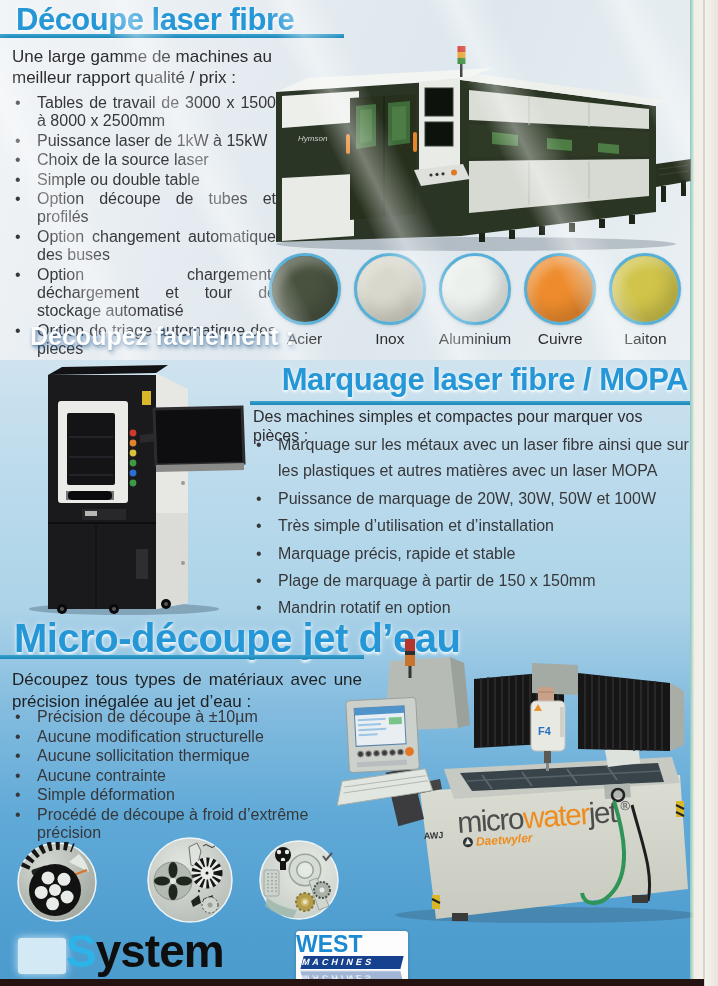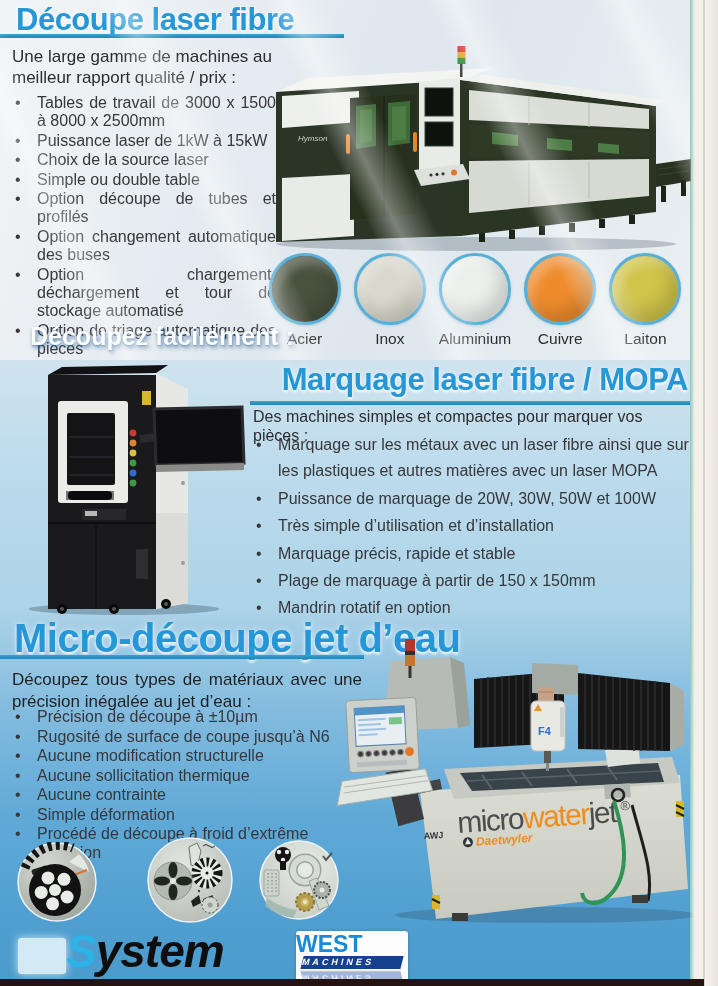--- a/index.html
+++ b/index.html
@@ -61,21 +61,21 @@
   
   .sample{position:absolute}
   .sm1{left:17px;top:227px}
   .sm2{left:147px;top:222px}
   .sm3{left:259px;top:225px}
 
   
   .syslogo{position:absolute;left:18px;top:311px;width:220px;height:56px}
   .sys-patch{position:absolute;left:0;top:12px;width:48px;height:36px;border-radius:3px;
       background:rgba(226,243,250,.9);box-shadow:0 0 8px rgba(235,248,255,.85)}
-  .sys-text{position:absolute;left:48px;top:0;font-size:46px;line-height:1.1;font-style:italic;
+  .sys-text{position:absolute;left:48px;top:0;font-size:46px;line-height:1.1;
       font-weight:bold;letter-spacing:-1px;color:#0e0e0e;white-space:nowrap}
   .sys-s{color:#2cb3e8}
   .westlogo{position:absolute;left:296px;top:316px;width:112px;height:52px;background:#fdfdfd;
       border-radius:3px;overflow:hidden;box-shadow:0 0 3px rgba(0,0,0,.25)}
   .west-name{display:block;margin-top:1px;font-size:23px;font-weight:bold;color:#1b8ad2;line-height:1.05}
   .west-banner{display:block;width:100px;margin:0 auto;background:#15418f;color:#fff;font-size:9px;
       font-weight:bold;letter-spacing:3px;transform:skewX(-14deg);padding:1px 0 2px}
   .west-reflect{display:block;width:100px;margin:2px auto 0;background:#4a6fae;color:#d8e2f2;font-size:9px;
       font-weight:bold;letter-spacing:3px;padding:1px 0 2px;transform:skewX(14deg) scaleY(-1);
       opacity:.5;filter:blur(.4px)}
@@ -256,21 +256,20 @@
     </svg>
   </section>
 
   <section class="s3">
     <h1 class="ttl t3">Micro-découpe jet d’eau</h1>
     <div class="rule r3"></div>
     <p class="intro i3">Découpez tous types de matériaux avec une précision inégalée au jet d’eau :</p>
 
     <ul class="bl b3">
       <li>Précision de découpe à ±10µm</li>
-      <li>Rugosité de surface de coupe jusqu’à N6</li>
       <li>Aucune modification structurelle</li>
       <li>Aucune sollicitation thermique</li>
       <li>Aucune contrainte</li>
       <li>Simple déformation</li>
       <li>Procédé de découpe à froid d’extrême précision</li>
     </ul>
 
     <svg class="machine3" width="372" height="292" viewBox="0 0 372 292">
       <defs>
         <linearGradient id="baseg" x1="0" y1="0" x2="0" y2="1">

